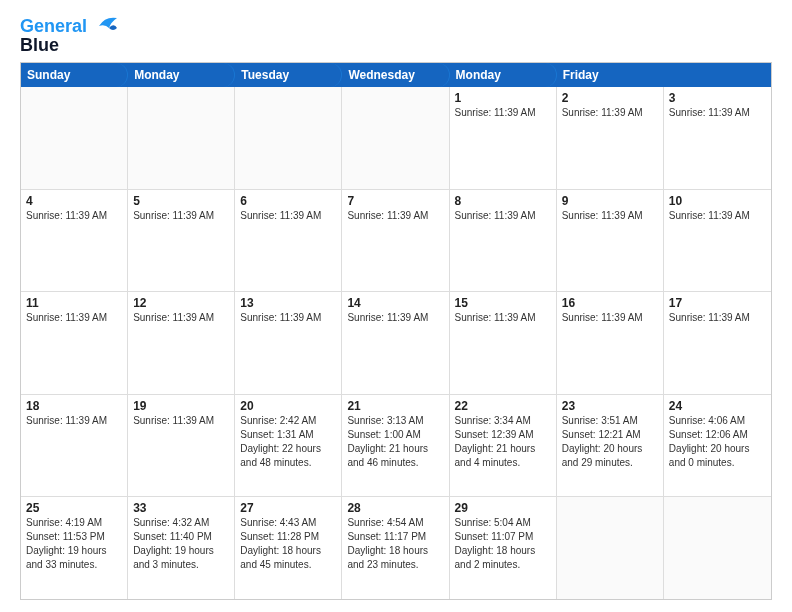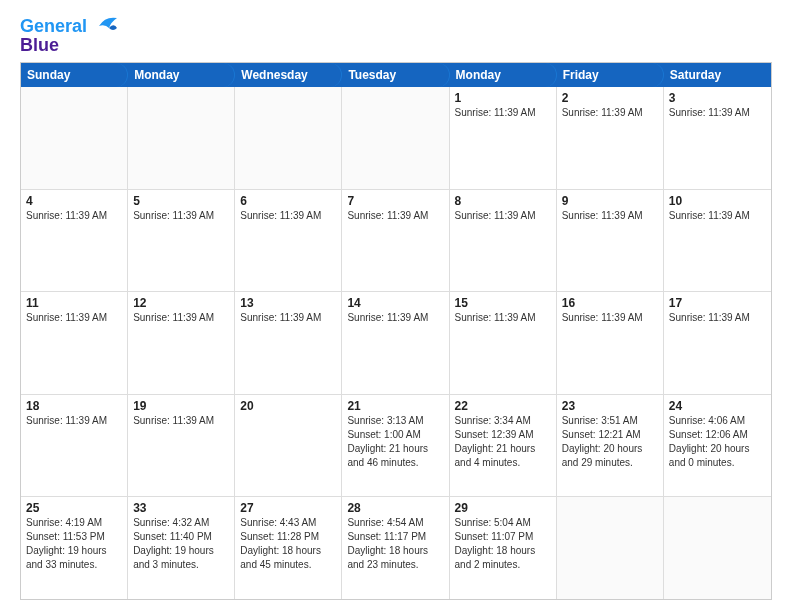--- a/index.html
+++ b/index.html
@@ -114,39 +114,38 @@
         <div style="display:flex;align-items:center;">
           <span class="logo-text">
             <span>General</span>
           </span>
           <svg width="32" height="22" viewBox="0 0 32 22" style="margin-left:2px;margin-top:-2px;">
             <path d="M10 12 Q16 2 28 4 Q22 8 20 14 Q16 10 10 12Z" fill="#2196F3"></path>
             <path d="M20 14 Q24 18 28 14 Q26 10 22 12Z" fill="#1565C0"></path>
           </svg>
         </div>
         <div style="display:flex;align-items:center;">
-          <span class="logo-text" style="color:#4c1d95;font-weight:bold;font-size:18px;">Blue</span>
+          <span class="logo-text" style="color:#0f172a;font-weight:bold;font-size:18px;">Blue</span>
         </div>
       </div>
     </div>
     <div class="title-block">
       <div class="month-year"></div>
       <div class="location"></div>
     </div>
   </div>
 
   <div class="calendar">
     <div class="cal-header">
     <div class="cal-header-cell">Sunday</div>
         <div class="cal-header-cell">Monday</div>
+        <div class="cal-header-cell">Tuesday</div>
         <div class="cal-header-cell">Wednesday</div>
-        <div class="cal-header-cell">Tuesday</div>
         <div class="cal-header-cell">Monday</div>
         <div class="cal-header-cell">Friday</div>
-        <div class="cal-header-cell">Saturday</div>
       </div>
     <div class="cal-body">
     <div class="cal-row">
           <div class="cal-cell empty"></div>
           <div class="cal-cell empty"></div>
           <div class="cal-cell empty"></div>
           <div class="cal-cell empty"></div>
           <div class="cal-cell">
             <span class="day-num">1</span>
             <div class="day-info">
@@ -262,20 +261,25 @@
             </div>
           </div>
           <div class="cal-cell">
             <span class="day-num">19</span>
             <div class="day-info">
               <div>Sunrise: 11:39 AM</div>
             </div>
           </div>
           <div class="cal-cell">
             <span class="day-num">20</span>
+            <div class="day-info">
+              <div>Sunrise: 2:42 AM</div>
+              <div>Sunset: 1:31 AM</div>
+              <div>Daylight: 22 hours and 48 minutes.</div>
+            </div>
           </div>
           <div class="cal-cell">
             <span class="day-num">21</span>
             <div class="day-info">
               <div>Sunrise: 3:13 AM</div>
               <div>Sunset: 1:00 AM</div>
               <div>Daylight: 21 hours and 46 minutes.</div>
             </div>
           </div>
           <div class="cal-cell">

